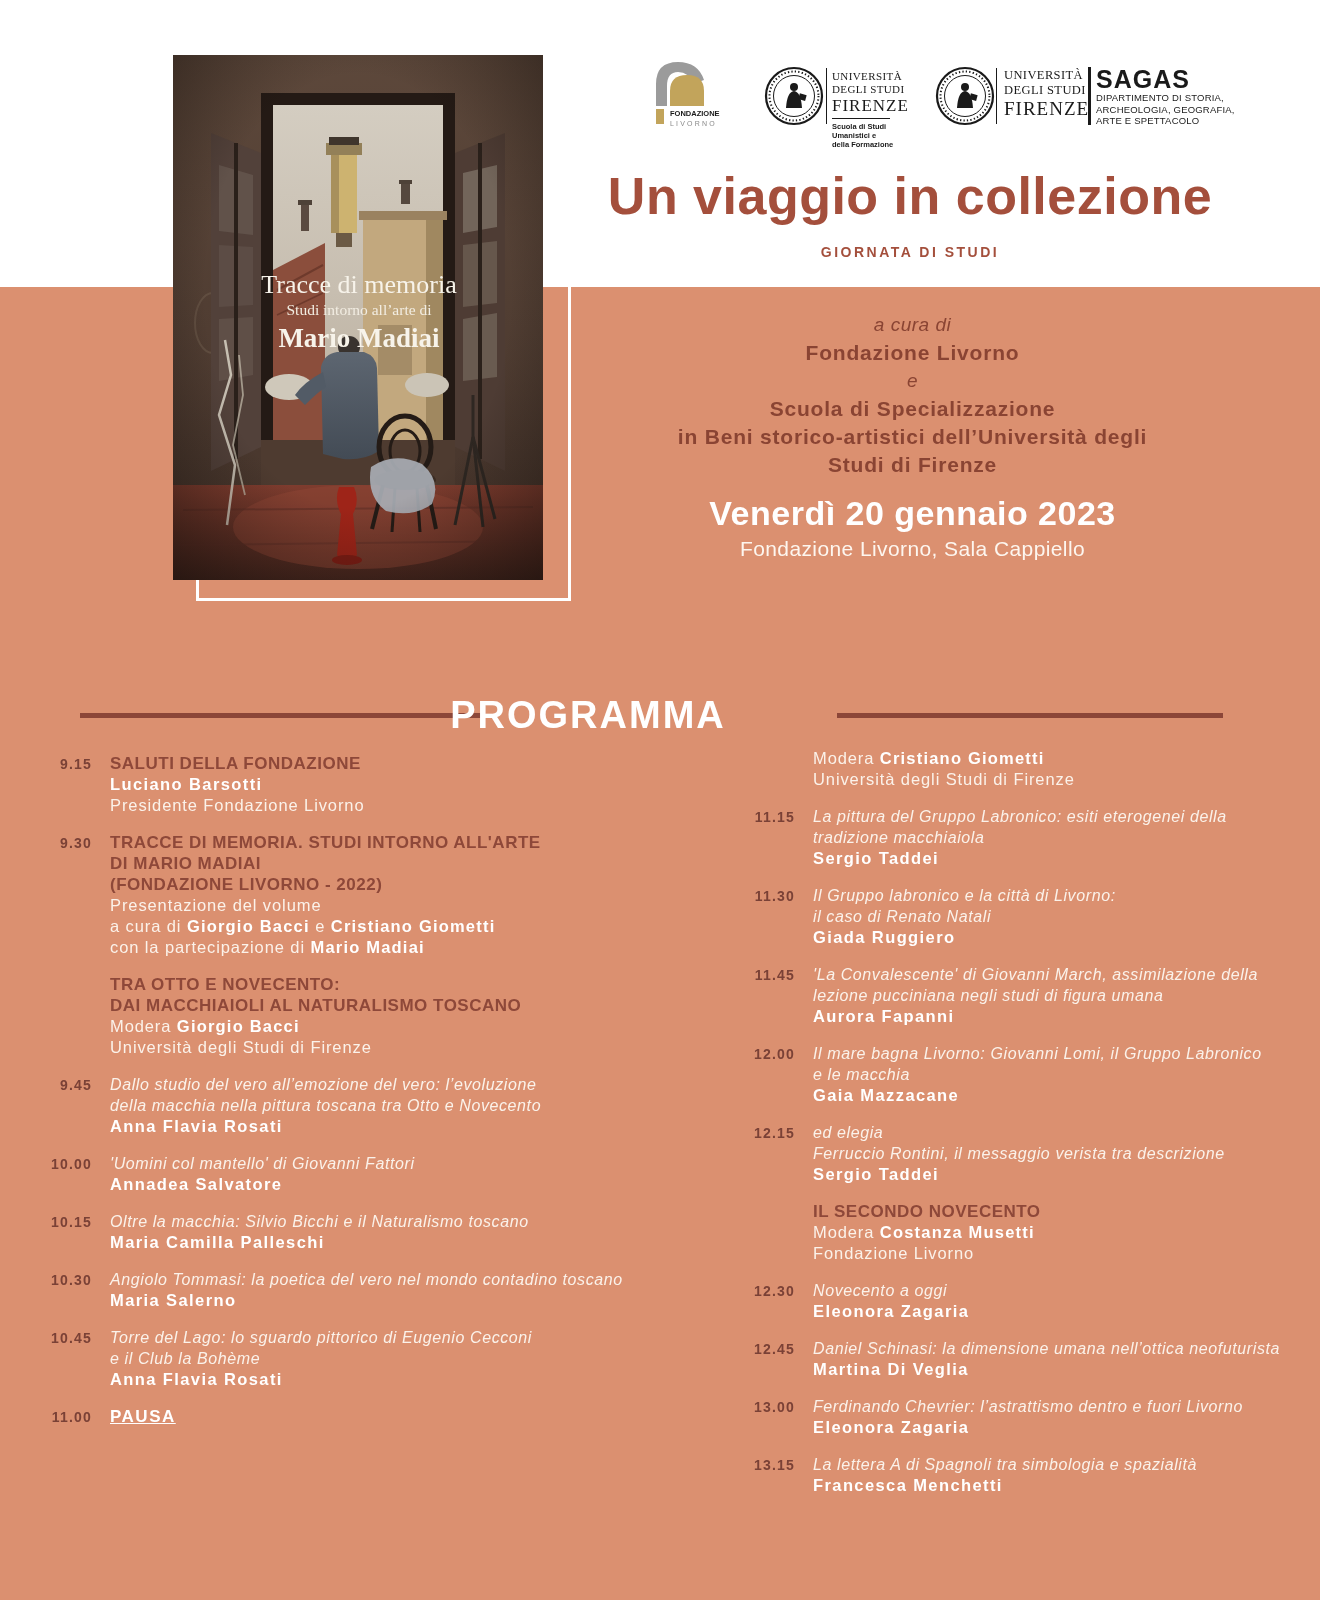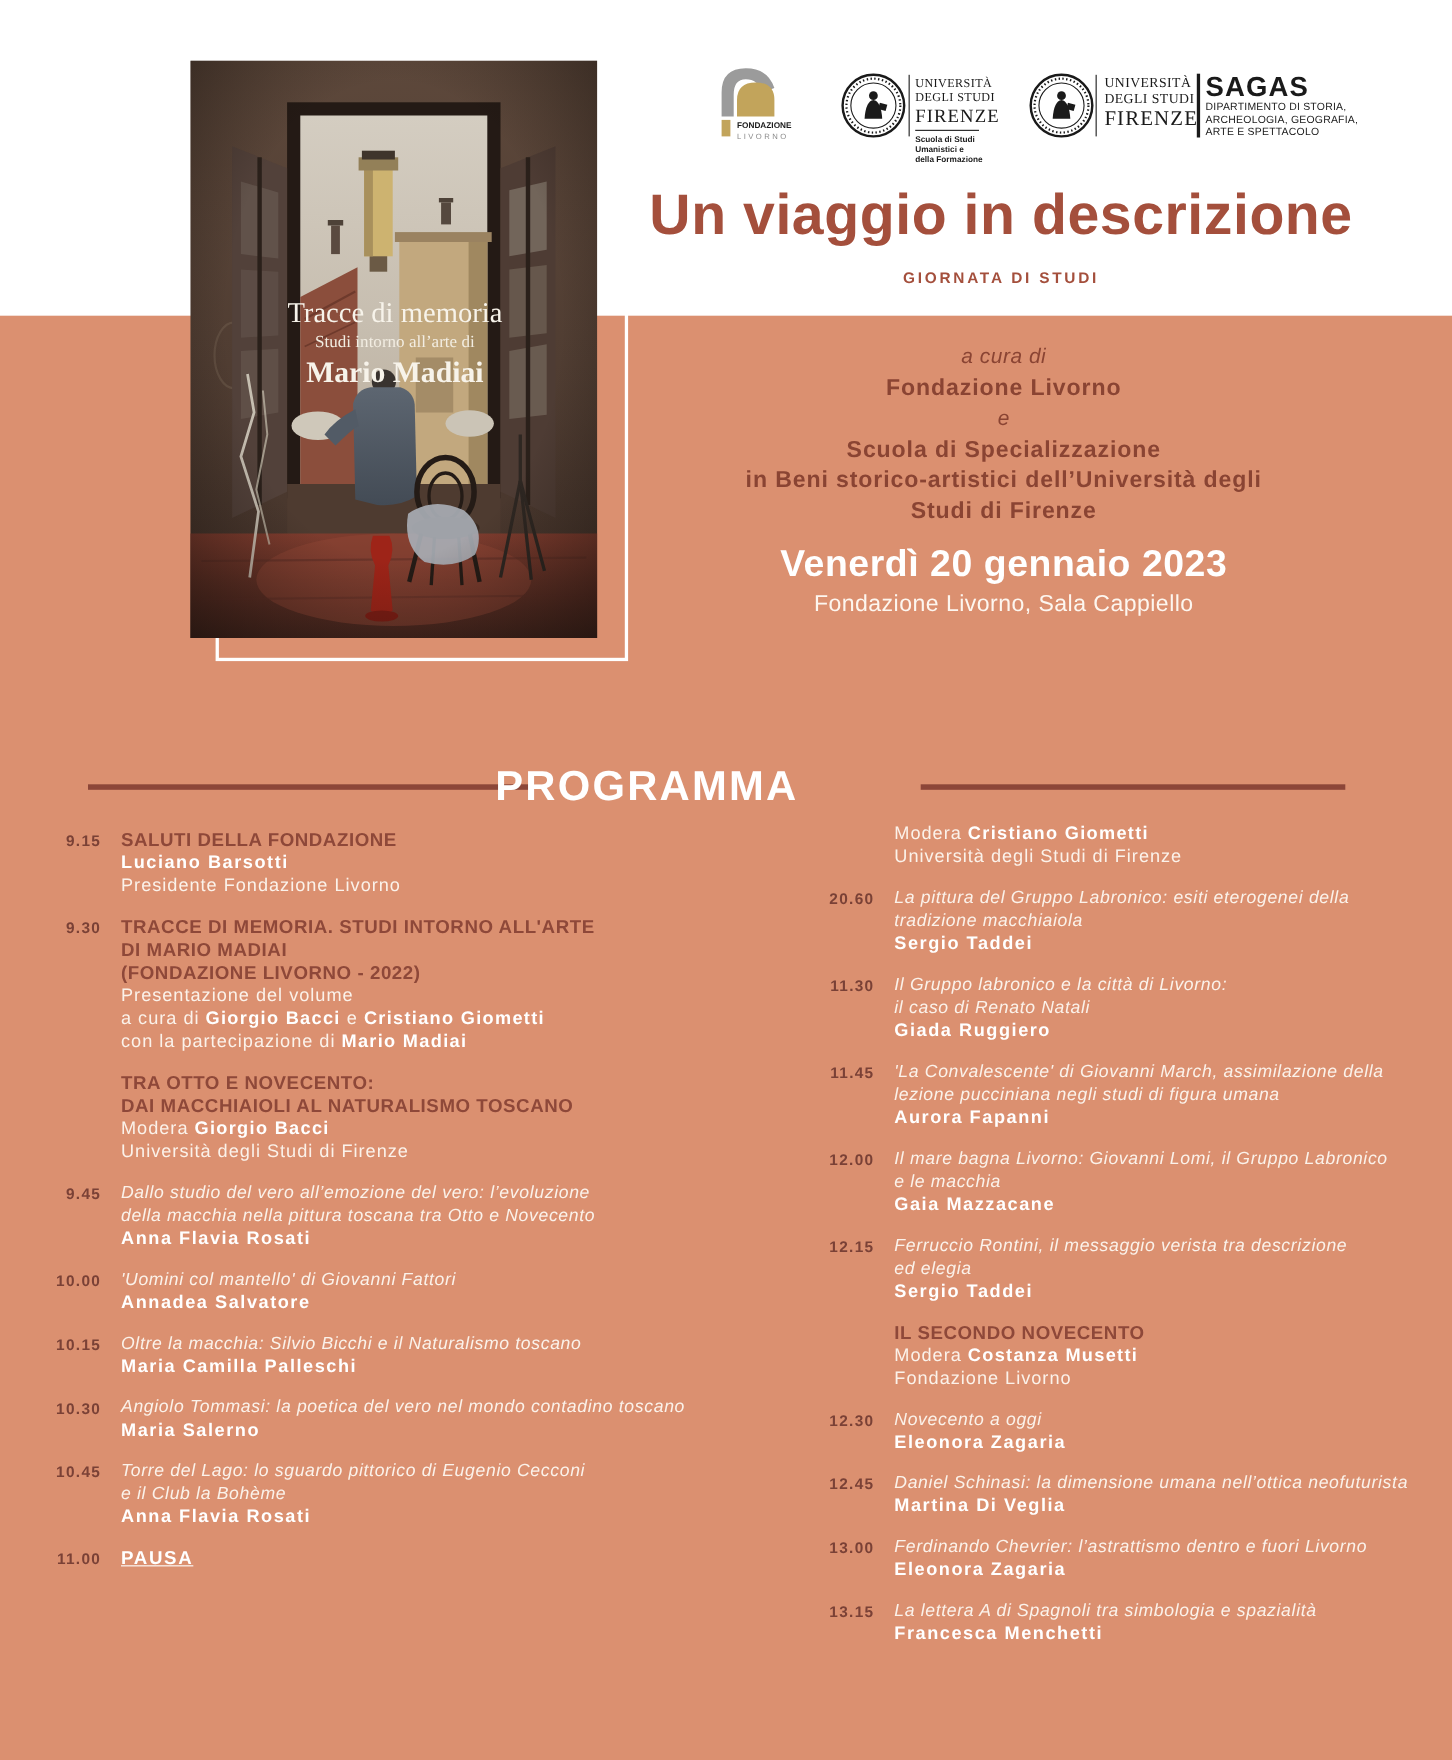--- a/index.html
+++ b/index.html
@@ -233,21 +233,21 @@
     <div class="uni-firenze">FIRENZE</div>
   </div>
   <div class="logo-divider div-3"></div>
   <div class="sagas">
     <div class="sagas-name">SAGAS</div>
     <div class="sagas-sub">DIPARTIMENTO DI STORIA,</div>
     <div class="sagas-sub">ARCHEOLOGIA, GEOGRAFIA,</div>
     <div class="sagas-sub">ARTE E SPETTACOLO</div>
   </div>
 
-  <div class="evt-title">Un viaggio in descrizione</div>
+  <div class="evt-title">Un viaggio in collezione</div>
   <div class="evt-subtitle">GIORNATA DI STUDI</div>
   <div class="curator">
     <div class="c-it">a cura di</div>
     <div class="c-b">Fondazione Livorno</div>
     <div class="c-it">e</div>
     <div class="c-b">Scuola di Specializzazione</div>
     <div class="c-b">in Beni storico-artistici dell’Università degli</div>
     <div class="c-b">Studi di Firenze</div>
   </div>
   <div class="evt-date">Venerdì 20 gennaio 2023</div>
@@ -332,21 +332,21 @@
     </div>
   <div class="col col-right" id="col-right">
       <div class="prog-item session">
         <div class="prog-time"></div>
         <div class="prog-body">
           <div class="line mix"><span>Modera </span><b>Cristiano Giometti</b></div>
           <div class="line plain">Università degli Studi di Firenze</div>
         </div>
       </div>
       <div class="prog-item talk">
-        <div class="prog-time">20.60</div>
+        <div class="prog-time">11.15</div>
         <div class="prog-body">
           <div class="line italic">La pittura del Gruppo Labronico: esiti eterogenei della</div>
           <div class="line italic">tradizione macchiaiola</div>
           <div class="line name">Sergio Taddei</div>
         </div>
       </div>
       <div class="prog-item talk">
         <div class="prog-time">11.30</div>
         <div class="prog-body">
           <div class="line italic">Il Gruppo labronico e la città di Livorno:</div>
@@ -366,22 +366,22 @@
         <div class="prog-time">12.00</div>
         <div class="prog-body">
           <div class="line italic">Il mare bagna Livorno: Giovanni Lomi, il Gruppo Labronico</div>
           <div class="line italic">e le macchia</div>
           <div class="line name">Gaia Mazzacane</div>
         </div>
       </div>
       <div class="prog-item talk">
         <div class="prog-time">12.15</div>
         <div class="prog-body">
+          <div class="line italic">ed elegia</div>
           <div class="line italic">Ferruccio Rontini, il messaggio verista tra descrizione</div>
-          <div class="line italic">ed elegia</div>
           <div class="line name">Sergio Taddei</div>
         </div>
       </div>
       <div class="prog-item session">
         <div class="prog-time"></div>
         <div class="prog-body">
           <div class="line header">IL SECONDO NOVECENTO</div>
           <div class="line mix"><span>Modera </span><b>Costanza Musetti</b></div>
           <div class="line plain">Fondazione Livorno</div>
         </div>

